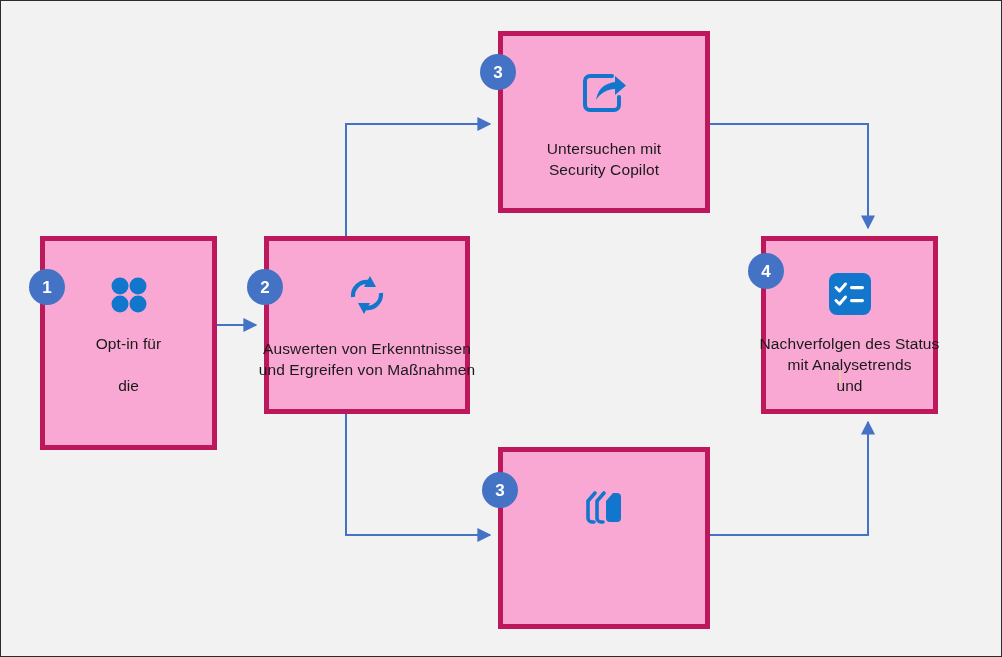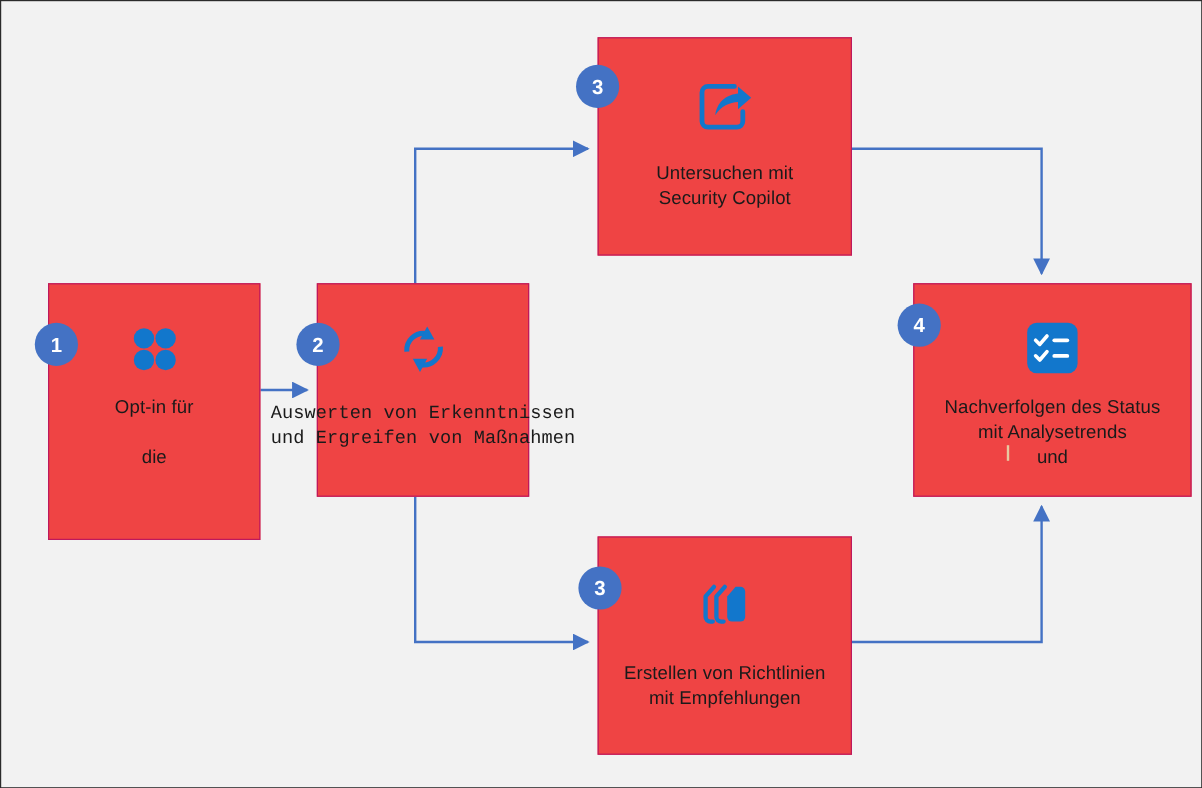--- a/index.html
+++ b/index.html
@@ -24,22 +24,22 @@
     left: 0;
     top: 0;
     width: 1002px;
     height: 657px;
     pointer-events: none;
   }
 
   .node {
     position: absolute;
     box-sizing: border-box;
-    background: #ef4444;
-    border: 1px solid #be185d;
+    background: #f9a8d4;
+    border: 5px solid #be185d;
     z-index: 2;
   }
   .node-icon {
     position: absolute;
     left: 0;
     right: 0;
     display: flex;
     justify-content: center;
     align-items: center;
     height: 56px;
@@ -83,24 +83,24 @@
     font-weight: bold;
     display: flex;
     align-items: center;
     justify-content: center;
     z-index: 5;
     line-height: 1;
   }
 
   
   #node-1 { left: 39px;  top: 235px; width: 177px; height: 214px; }
-  #node-2 { left: 263px; top: 235px; width: 177px; height: 178px; font-family: Liberation Mono, monospace; }
+  #node-2 { left: 263px; top: 235px; width: 206px; height: 178px; }
   #node-3a{ left: 497px; top: 30px;  width: 212px; height: 182px; }
   #node-3b{ left: 497px; top: 446px; width: 212px; height: 182px; }
-  #node-4 { left: 760px; top: 235px; width: 232px; height: 178px; }
+  #node-4 { left: 760px; top: 235px; width: 177px; height: 178px; }
 
   #node-1 .node-icon { top: 26px; }
   #node-2 .node-icon { top: 26px; }
   #node-3a .node-icon{ top: 29px; }
   #node-3b .node-icon{ top: 28px; }
   #node-4 .node-icon { top: 25px; }
 
   #node-1 .node-label  { top: 92px; }
   #node-1 .node-label-extra { top: 134px; }
   #node-2 .node-label  { top: 97px; }
@@ -185,22 +185,20 @@
   <div class="badge" id="badge-3a">3</div>
 
   <div class="node" id="node-3b">
     <div class="node-icon">
       <svg width="50" height="48" viewBox="0 0 50 48" aria-hidden="true">
         <path d="M 16 9 L 9 17 L 9 34 A 4 4 0 0 0 13 38 L 15 38" fill="none" stroke="#1277cc" stroke-width="3.6" stroke-linecap="round" stroke-linejoin="round"></path>
         <path d="M 25 9 L 18 17 L 18 34 A 4 4 0 0 0 22 38 L 24 38" fill="none" stroke="#1277cc" stroke-width="3.6" stroke-linecap="round" stroke-linejoin="round"></path>
         <path d="M 34 9 L 27 17 L 27 34 A 4 4 0 0 0 31 38 L 38 38 A 4 4 0 0 0 42 34 L 42 13 A 4 4 0 0 0 38 9 z" fill="#1277cc"></path>
       </svg>
     </div>
-    <div class="node-label">Erstellen von Richtlinien
-mit Empfehlungen</div>
   </div>
   <div class="badge" id="badge-3b">3</div>
 
   <div class="node" id="node-4">
     <div class="node-icon">
       <svg width="46" height="46" viewBox="0 0 46 46" aria-hidden="true">
         <rect x="2" y="2" width="42" height="42" rx="8" fill="#1277cc"></rect>
         <path d="M 9 16.5 L 12.5 20 L 18.5 13" fill="none" stroke="#ffffff" stroke-width="3" stroke-linecap="round" stroke-linejoin="round"></path>
         <path d="M 9 29.5 L 12.5 33 L 18.5 26" fill="none" stroke="#ffffff" stroke-width="3" stroke-linecap="round" stroke-linejoin="round"></path>
         <rect x="23" y="15" width="14" height="3.2" rx="1.6" fill="#ffffff"></rect>

